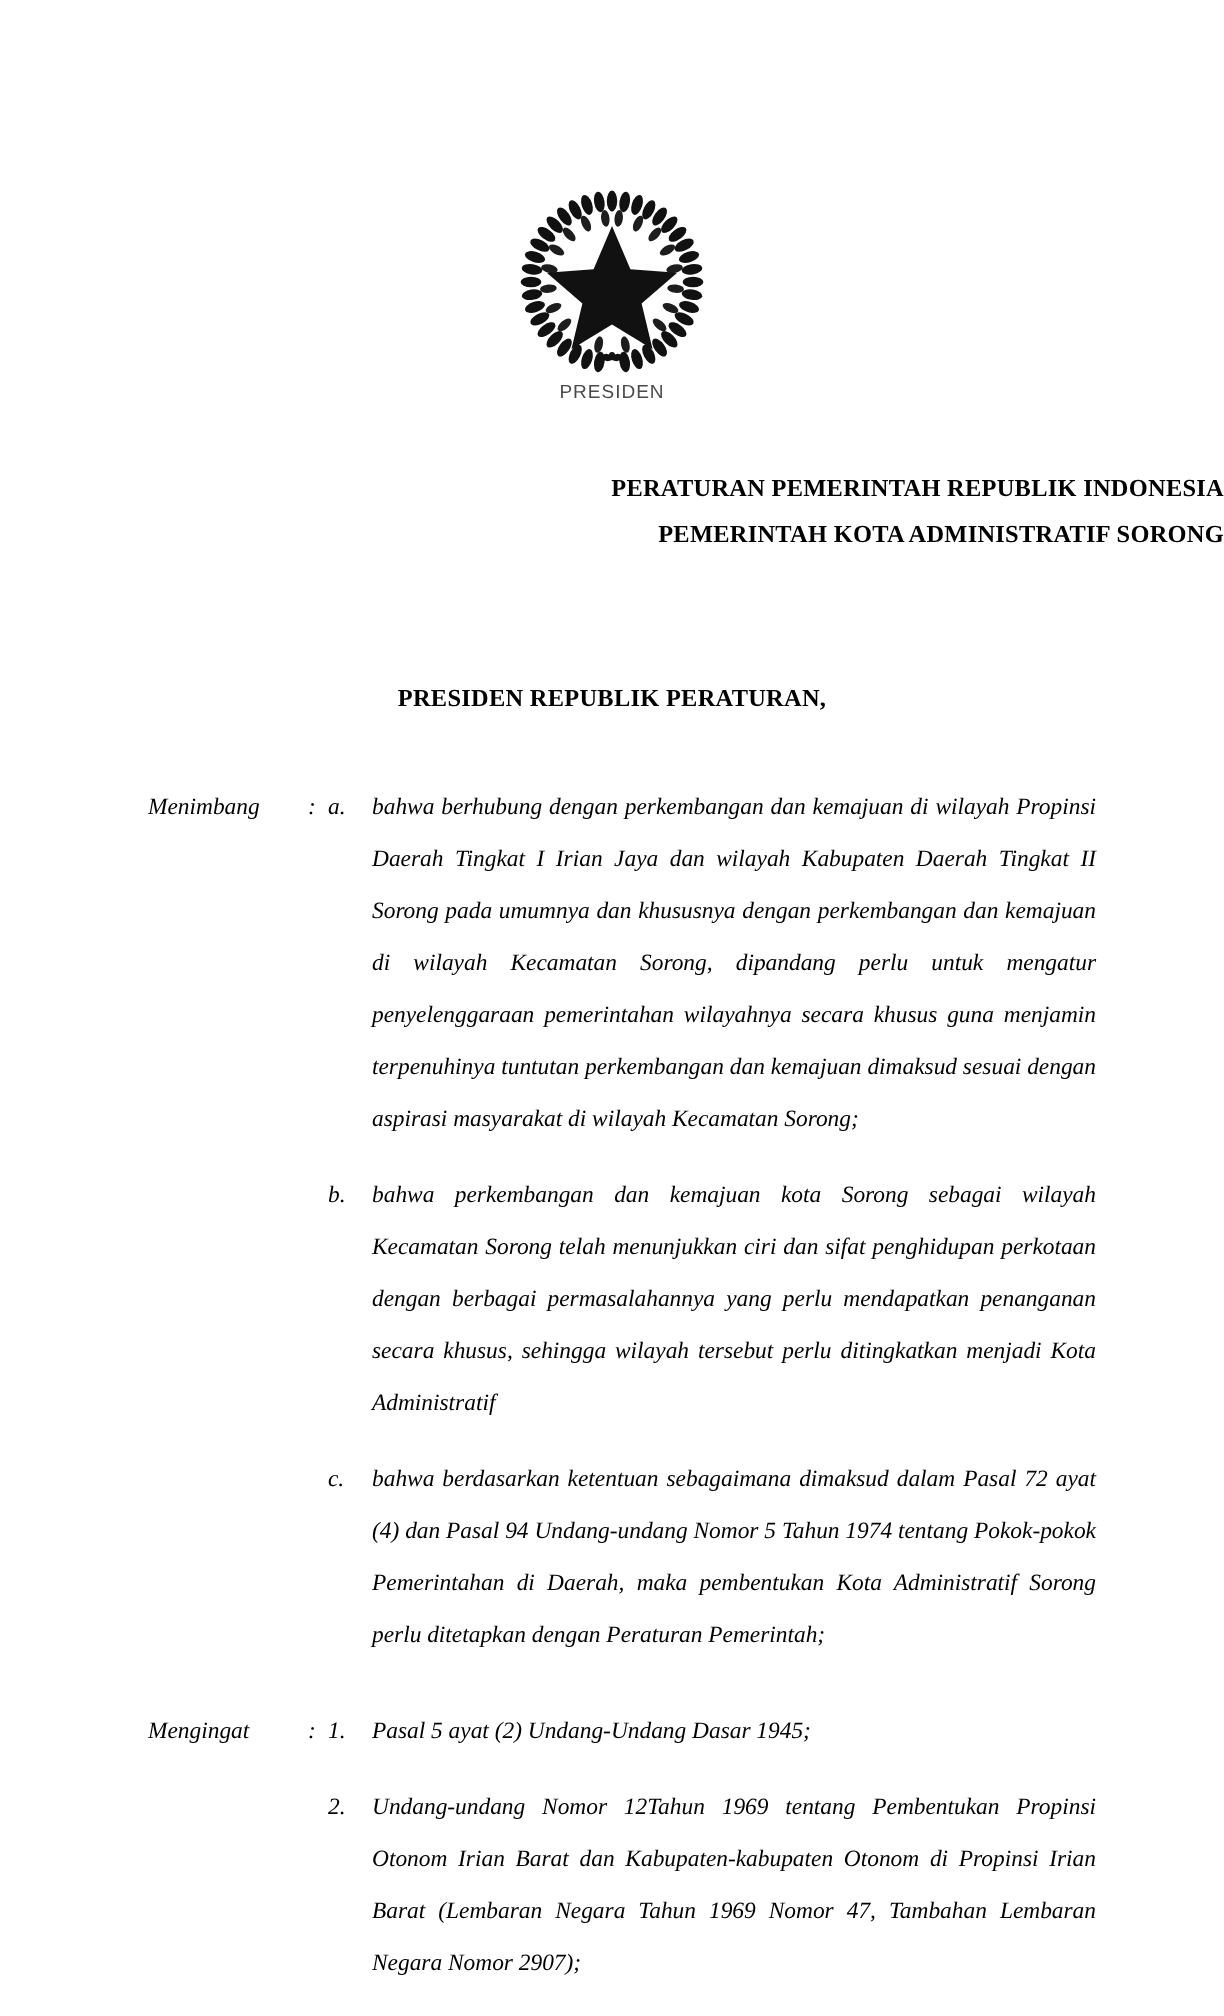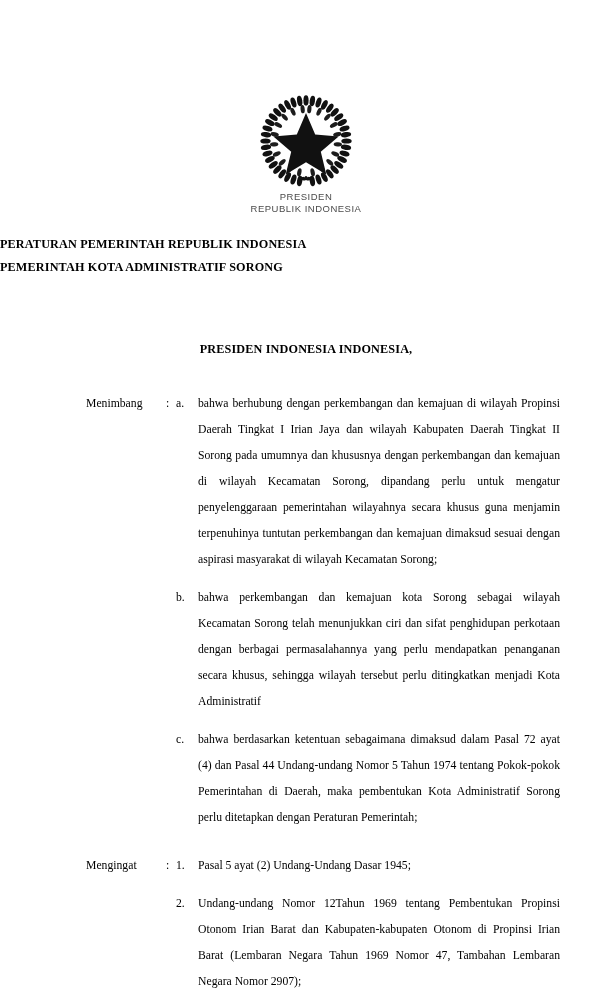--- a/index.html
+++ b/index.html
@@ -49,21 +49,21 @@
     text-align: center;
   }
   .emblem-caption div { display: block; }
 
   
   .title-block {
     position: absolute;
     top: 186px;
     left: 0;
     width: 612px;
-    text-align: left;
+    text-align: right;
   }
   .title-line {
     font-family: "Liberation Serif", "DejaVu Serif", serif;
     font-weight: bold;
     font-size: 12.2px;
     line-height: 22.5px;
     letter-spacing: 0.15px;
     color: #000;
   }
 
@@ -77,23 +77,24 @@
   .subtitle-line {
     font-weight: bold;
     font-size: 12.2px;
     letter-spacing: 0.15px;
   }
 
   
   .body-block {
     position: absolute;
     top: 344px;
-    left: 86px;
+    left: 74px;
     width: 474px;
     font-size: 11.7px;
+    font-style: italic;
   }
 
   .clause-group { position: relative; }
 
   .clause-label {
     position: absolute;
     left: 0;
     top: 0;
     width: 74px;
     font-size: 11.7px;
@@ -231,31 +232,30 @@
             <path d="M42,84 q3,-4 6,-0.5 q3,-3.5 6,0.5 q-3,2.5 -6,1 q-3,1.5 -6,-1 z"></path>
             <circle cx="48" cy="82.5" r="1.5"></circle>
           </g>
 
           <polygon points="48,18 57.2,39.6 80.6,41.4 62.8,56.8 68.3,79.6 48,67.2 27.7,79.6 33.2,56.8 15.4,41.4 38.8,39.6"></polygon>
         </g>
       </svg>
     </span>
     <div class="emblem-caption">
       <div>PRESIDEN</div>
-      <div>REPUBLIK INDONESIA</div>
     </div>
   </div>
 
   <div class="title-block">
     <div class="title-line">PERATURAN PEMERINTAH REPUBLIK INDONESIA</div>
     <div class="title-line">PEMERINTAH KOTA ADMINISTRATIF SORONG</div>
   </div>
 
   <div class="subtitle-block">
-    <div class="subtitle-line">PRESIDEN INDONESIA INDONESIA,</div>
+    <div class="subtitle-line">PRESIDEN REPUBLIK PERATURAN,</div>
   </div>
 
   <div class="body-block">
 
     <div class="clause-group">
       <div class="clause-label">Menimbang</div>
       <div class="clause-colon">:</div>
       <div class="items">
 
         <div class="item">
@@ -263,21 +263,21 @@
           <span class="item-text">bahwa berhubung dengan perkembangan dan kemajuan di wilayah Propinsi Daerah Tingkat I Irian Jaya dan wilayah Kabupaten Daerah Tingkat II Sorong pada umumnya dan khususnya dengan perkembangan dan kemajuan di wilayah Kecamatan Sorong, dipandang perlu untuk mengatur penyelenggaraan pemerintahan wilayahnya secara khusus guna menjamin terpenuhinya tuntutan perkembangan dan kemajuan dimaksud sesuai dengan aspirasi masyarakat di wilayah Kecamatan Sorong;</span>
         </div>
 
         <div class="item">
           <span class="item-marker">b.</span>
           <span class="item-text">bahwa perkembangan dan kemajuan kota Sorong sebagai wilayah Kecamatan Sorong telah menunjukkan ciri dan sifat penghidupan perkotaan dengan berbagai permasalahannya yang perlu mendapatkan penanganan secara khusus, sehingga wilayah tersebut perlu ditingkatkan menjadi Kota Administratif</span>
         </div>
 
         <div class="item">
           <span class="item-marker">c.</span>
-          <span class="item-text">bahwa berdasarkan ketentuan sebagaimana dimaksud dalam Pasal 72 ayat (4) dan Pasal 44 Undang-undang Nomor 5 Tahun 1974 tentang Pokok-pokok Pemerintahan di Daerah, maka pembentukan Kota Administratif Sorong perlu ditetapkan dengan Peraturan Pemerintah;</span>
+          <span class="item-text">bahwa berdasarkan ketentuan sebagaimana dimaksud dalam Pasal 72 ayat (4) dan Pasal 94 Undang-undang Nomor 5 Tahun 1974 tentang Pokok-pokok Pemerintahan di Daerah, maka pembentukan Kota Administratif Sorong perlu ditetapkan dengan Peraturan Pemerintah;</span>
         </div>
 
       </div>
     </div>
 
     <div class="group-spacer"></div>
 
     <div class="clause-group">
       <div class="clause-label">Mengingat</div>
       <div class="clause-colon">:</div>

